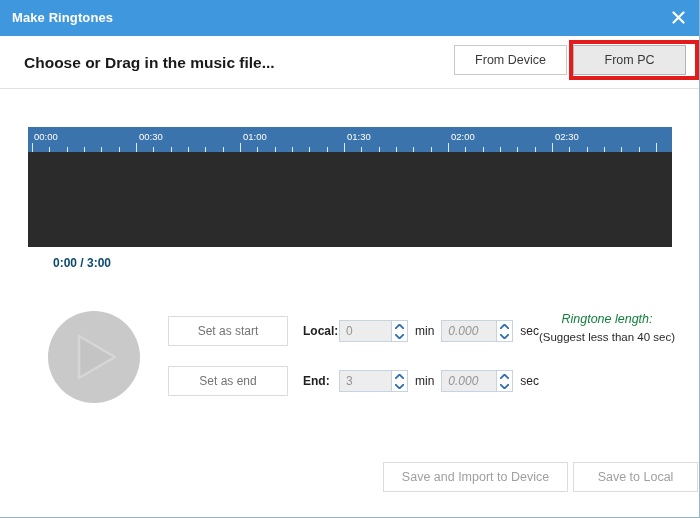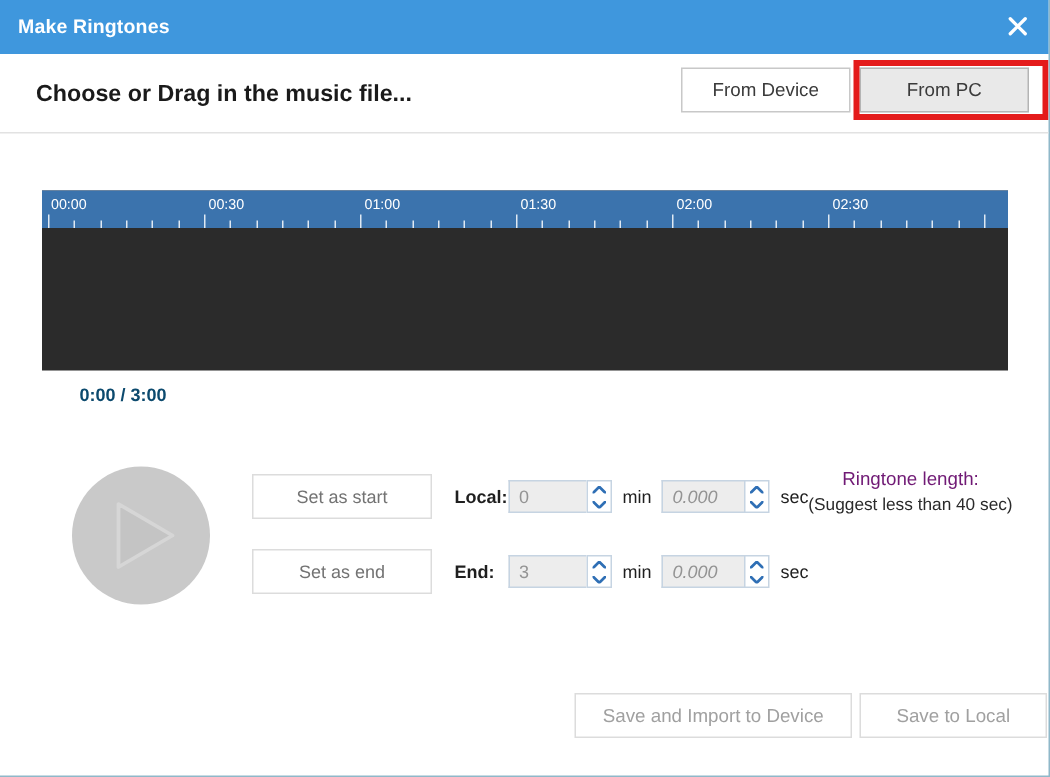--- a/index.html
+++ b/index.html
@@ -257,21 +257,22 @@
 
   
   .length-box {
     position: absolute;
     left: 524px; top: 312px;
     width: 166px;
     text-align: center;
   }
   .length-title {
     font-size: 12.5px;
-    color: #701a75;
+    color: #15803d;
+    font-style: italic;
   }
   .length-value {
     font-size: 30px;
     font-weight: bold;
     color: #000000;
     margin-top: 4px;
     letter-spacing: -0.5px;
   }
   .length-hint {
     font-size: 11.5px;

